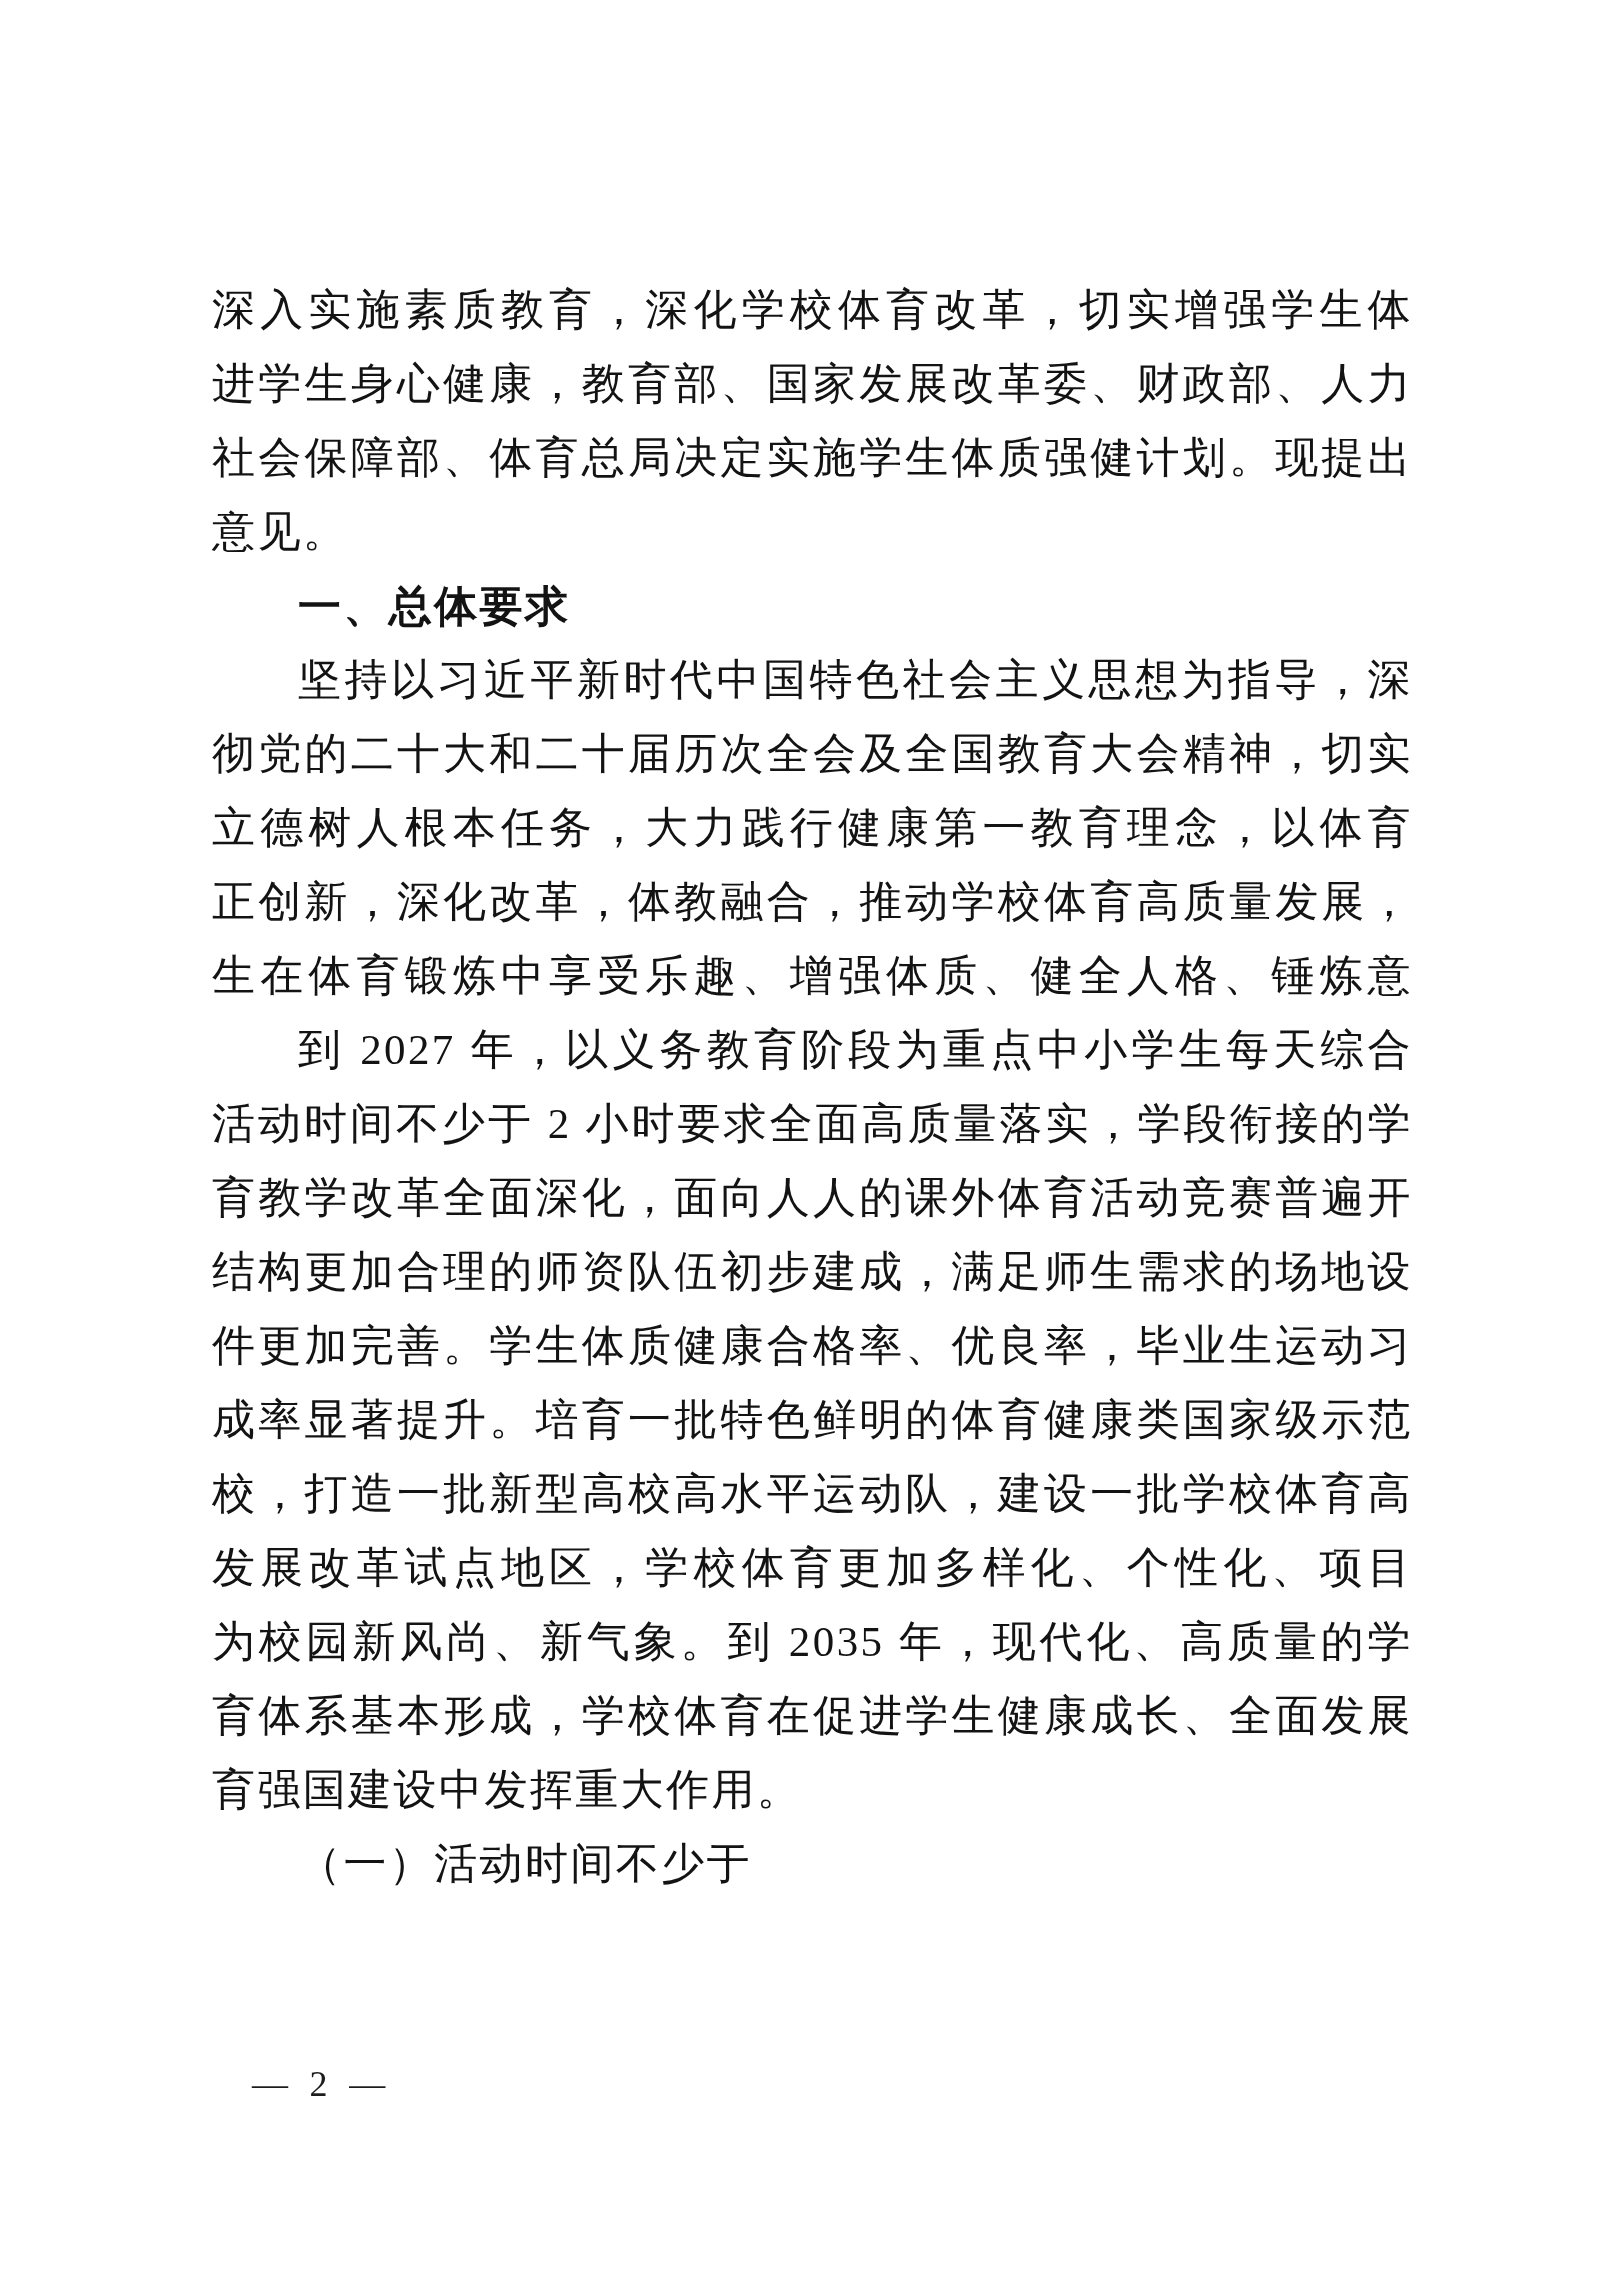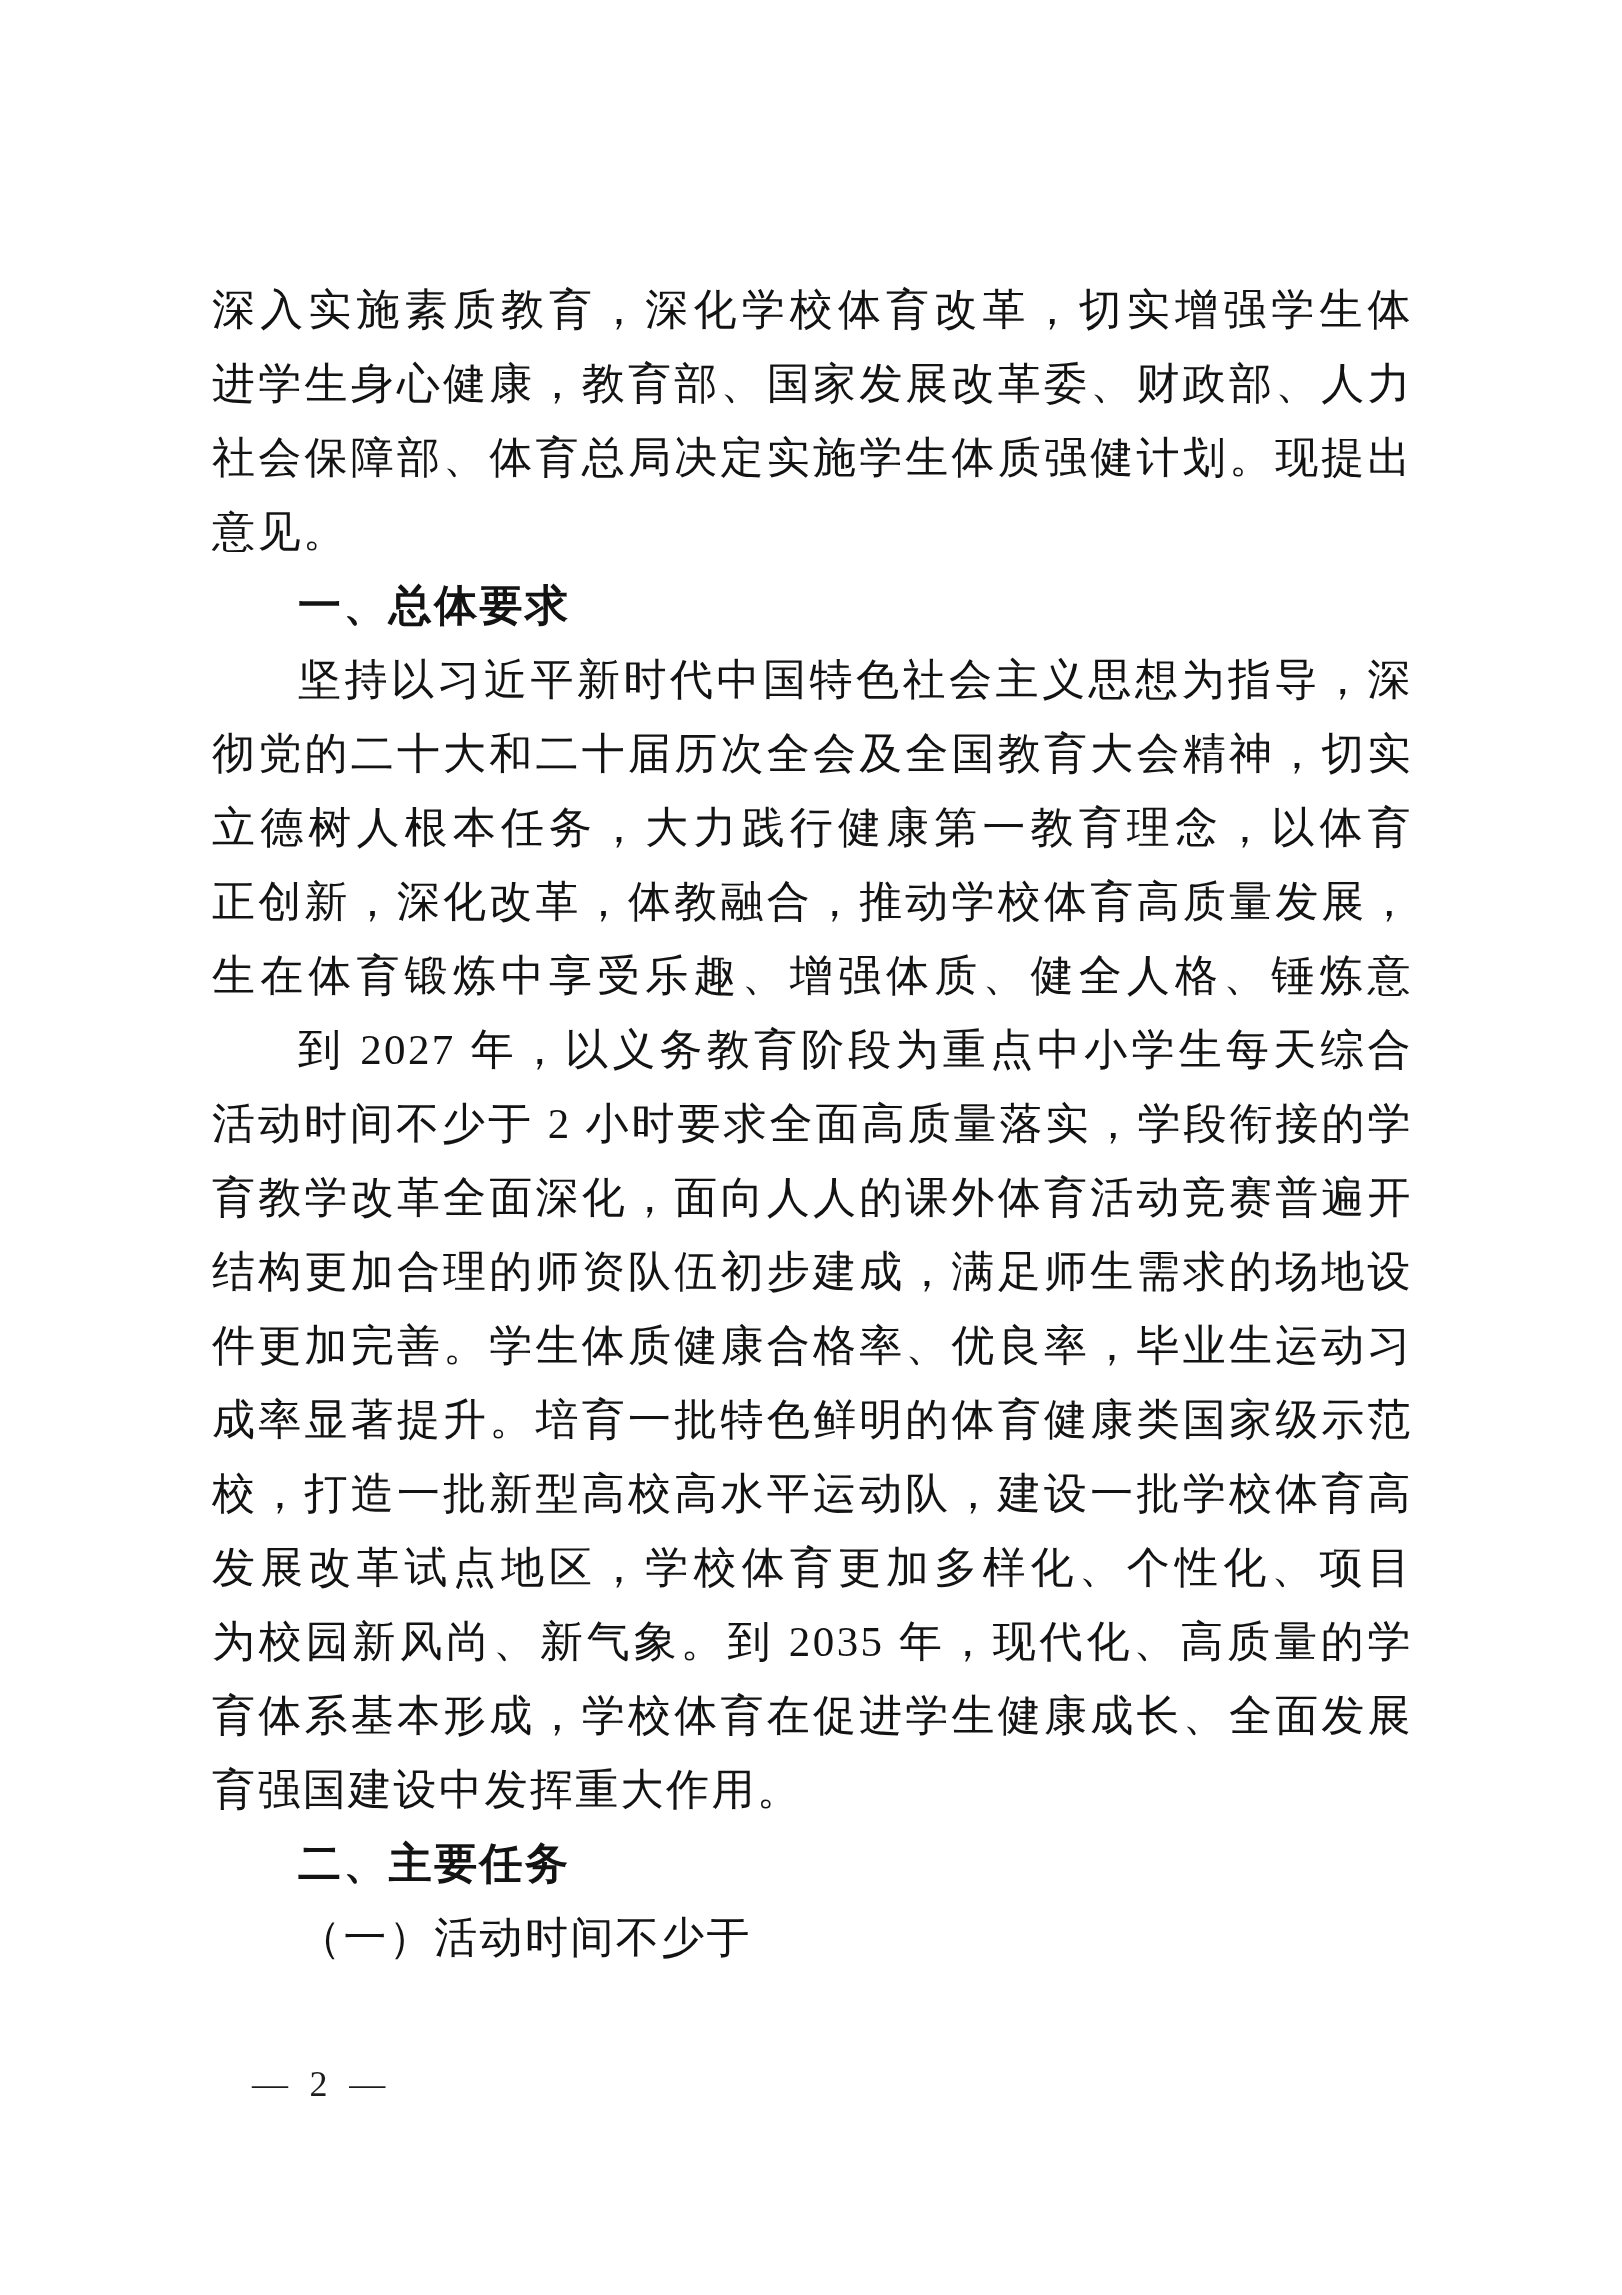--- a/index.html
+++ b/index.html
@@ -34,21 +34,21 @@
   .line.fill {
     white-space: normal;
     text-align: justify;
     text-align-last: justify;
     overflow: hidden;
   }
   .line.indent {
     text-indent: 86px;
   }
   .line.h-bold {
-    font-family: Liberation Serif, serif;
+    font-family: Liberation Sans, sans-serif;
     font-weight: 700;
   }
   .line.h-kai {
     font-family: "Liberation Serif", "DejaVu Serif", serif;
     font-weight: 400;
   }
   .page-number {
     position: absolute;
     left: 252px;
     top: 2059px;
@@ -79,18 +79,17 @@
       <div class="line fill">活动时间不少于 2 小时要求全面高质量落实，学段衔接的学校体</div>
       <div class="line fill">育教学改革全面深化，面向人人的课外体育活动竞赛普遍开展，</div>
       <div class="line fill">结构更加合理的师资队伍初步建成，满足师生需求的场地设施条</div>
       <div class="line fill">件更加完善。学生体质健康合格率、优良率，毕业生运动习惯养</div>
       <div class="line fill">成率显著提升。培育一批特色鲜明的体育健康类国家级示范性学</div>
       <div class="line fill">校，打造一批新型高校高水平运动队，建设一批学校体育高质量</div>
       <div class="line fill">发展改革试点地区，学校体育更加多样化、个性化、项目化，成</div>
       <div class="line fill">为校园新风尚、新气象。到 2035 年，现代化、高质量的学校体</div>
       <div class="line fill">育体系基本形成，学校体育在促进学生健康成长、全面发展和教</div>
       <div class="line">育强国建设中发挥重大作用。</div>
-      <div class="line indent h-bold">二、主要任务</div>
       <div class="line indent h-kai">（一）活动时间不少于</div>
     </div>
   <div class="page-number">— 2 —</div>
 </div>
 
 
 </body></html>

